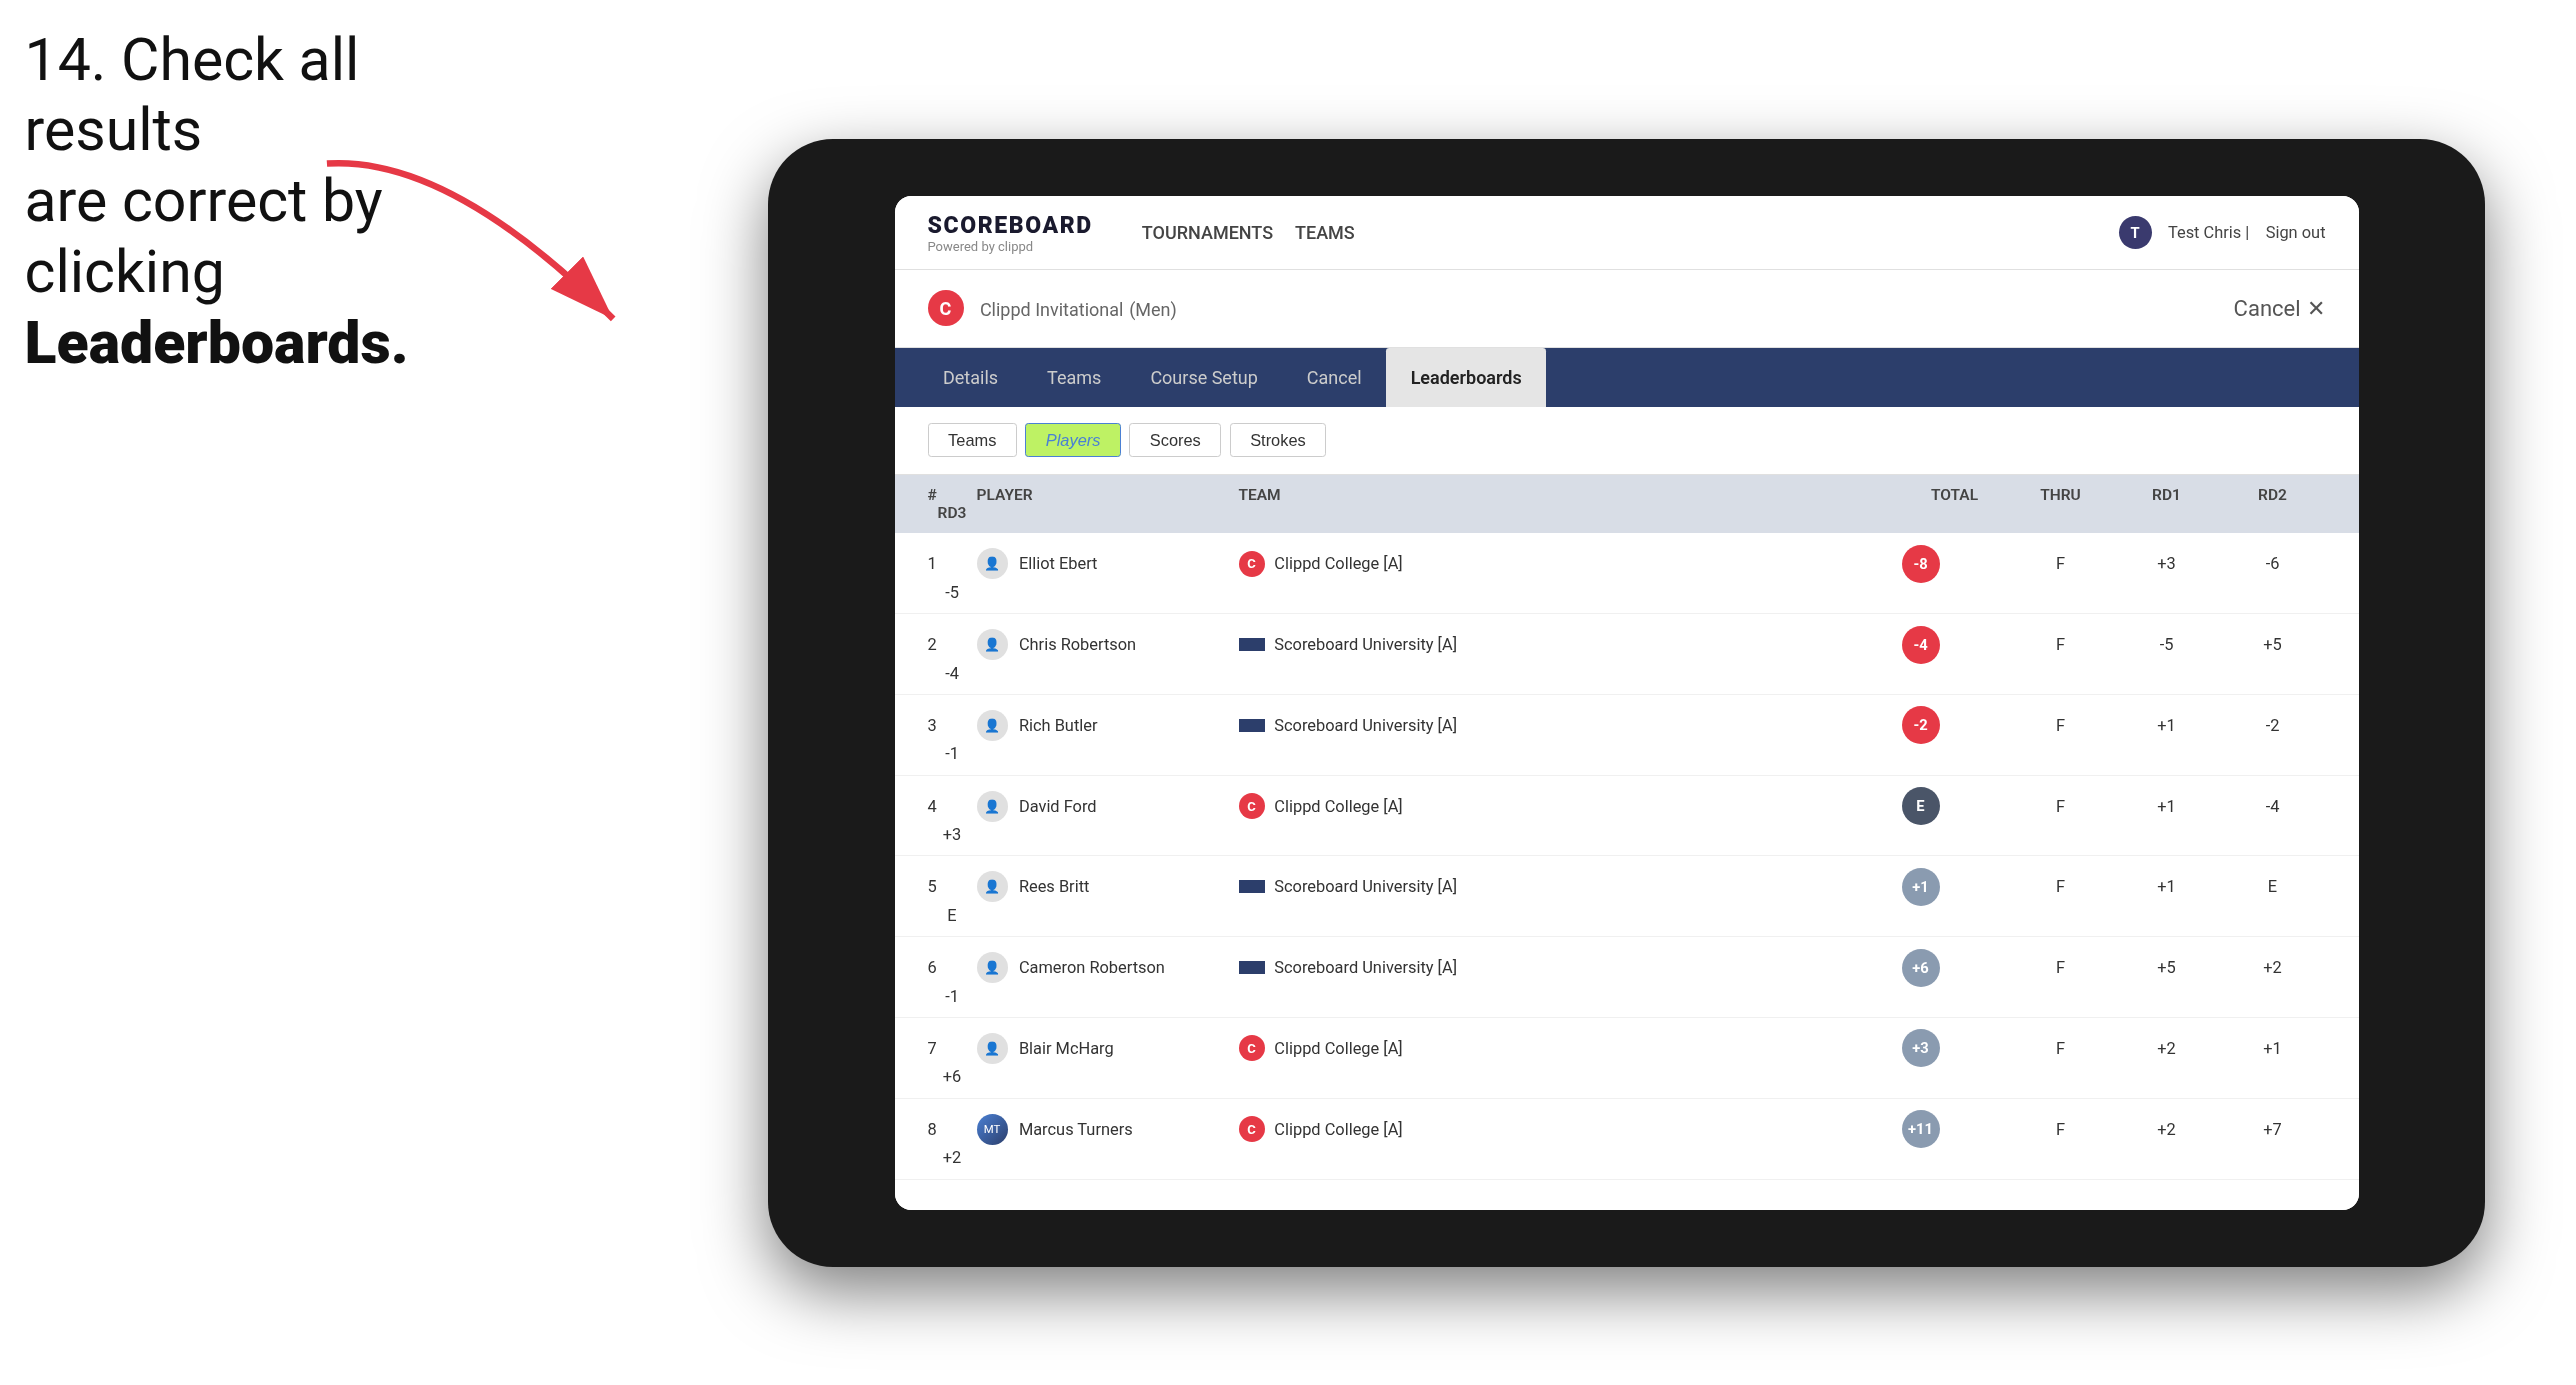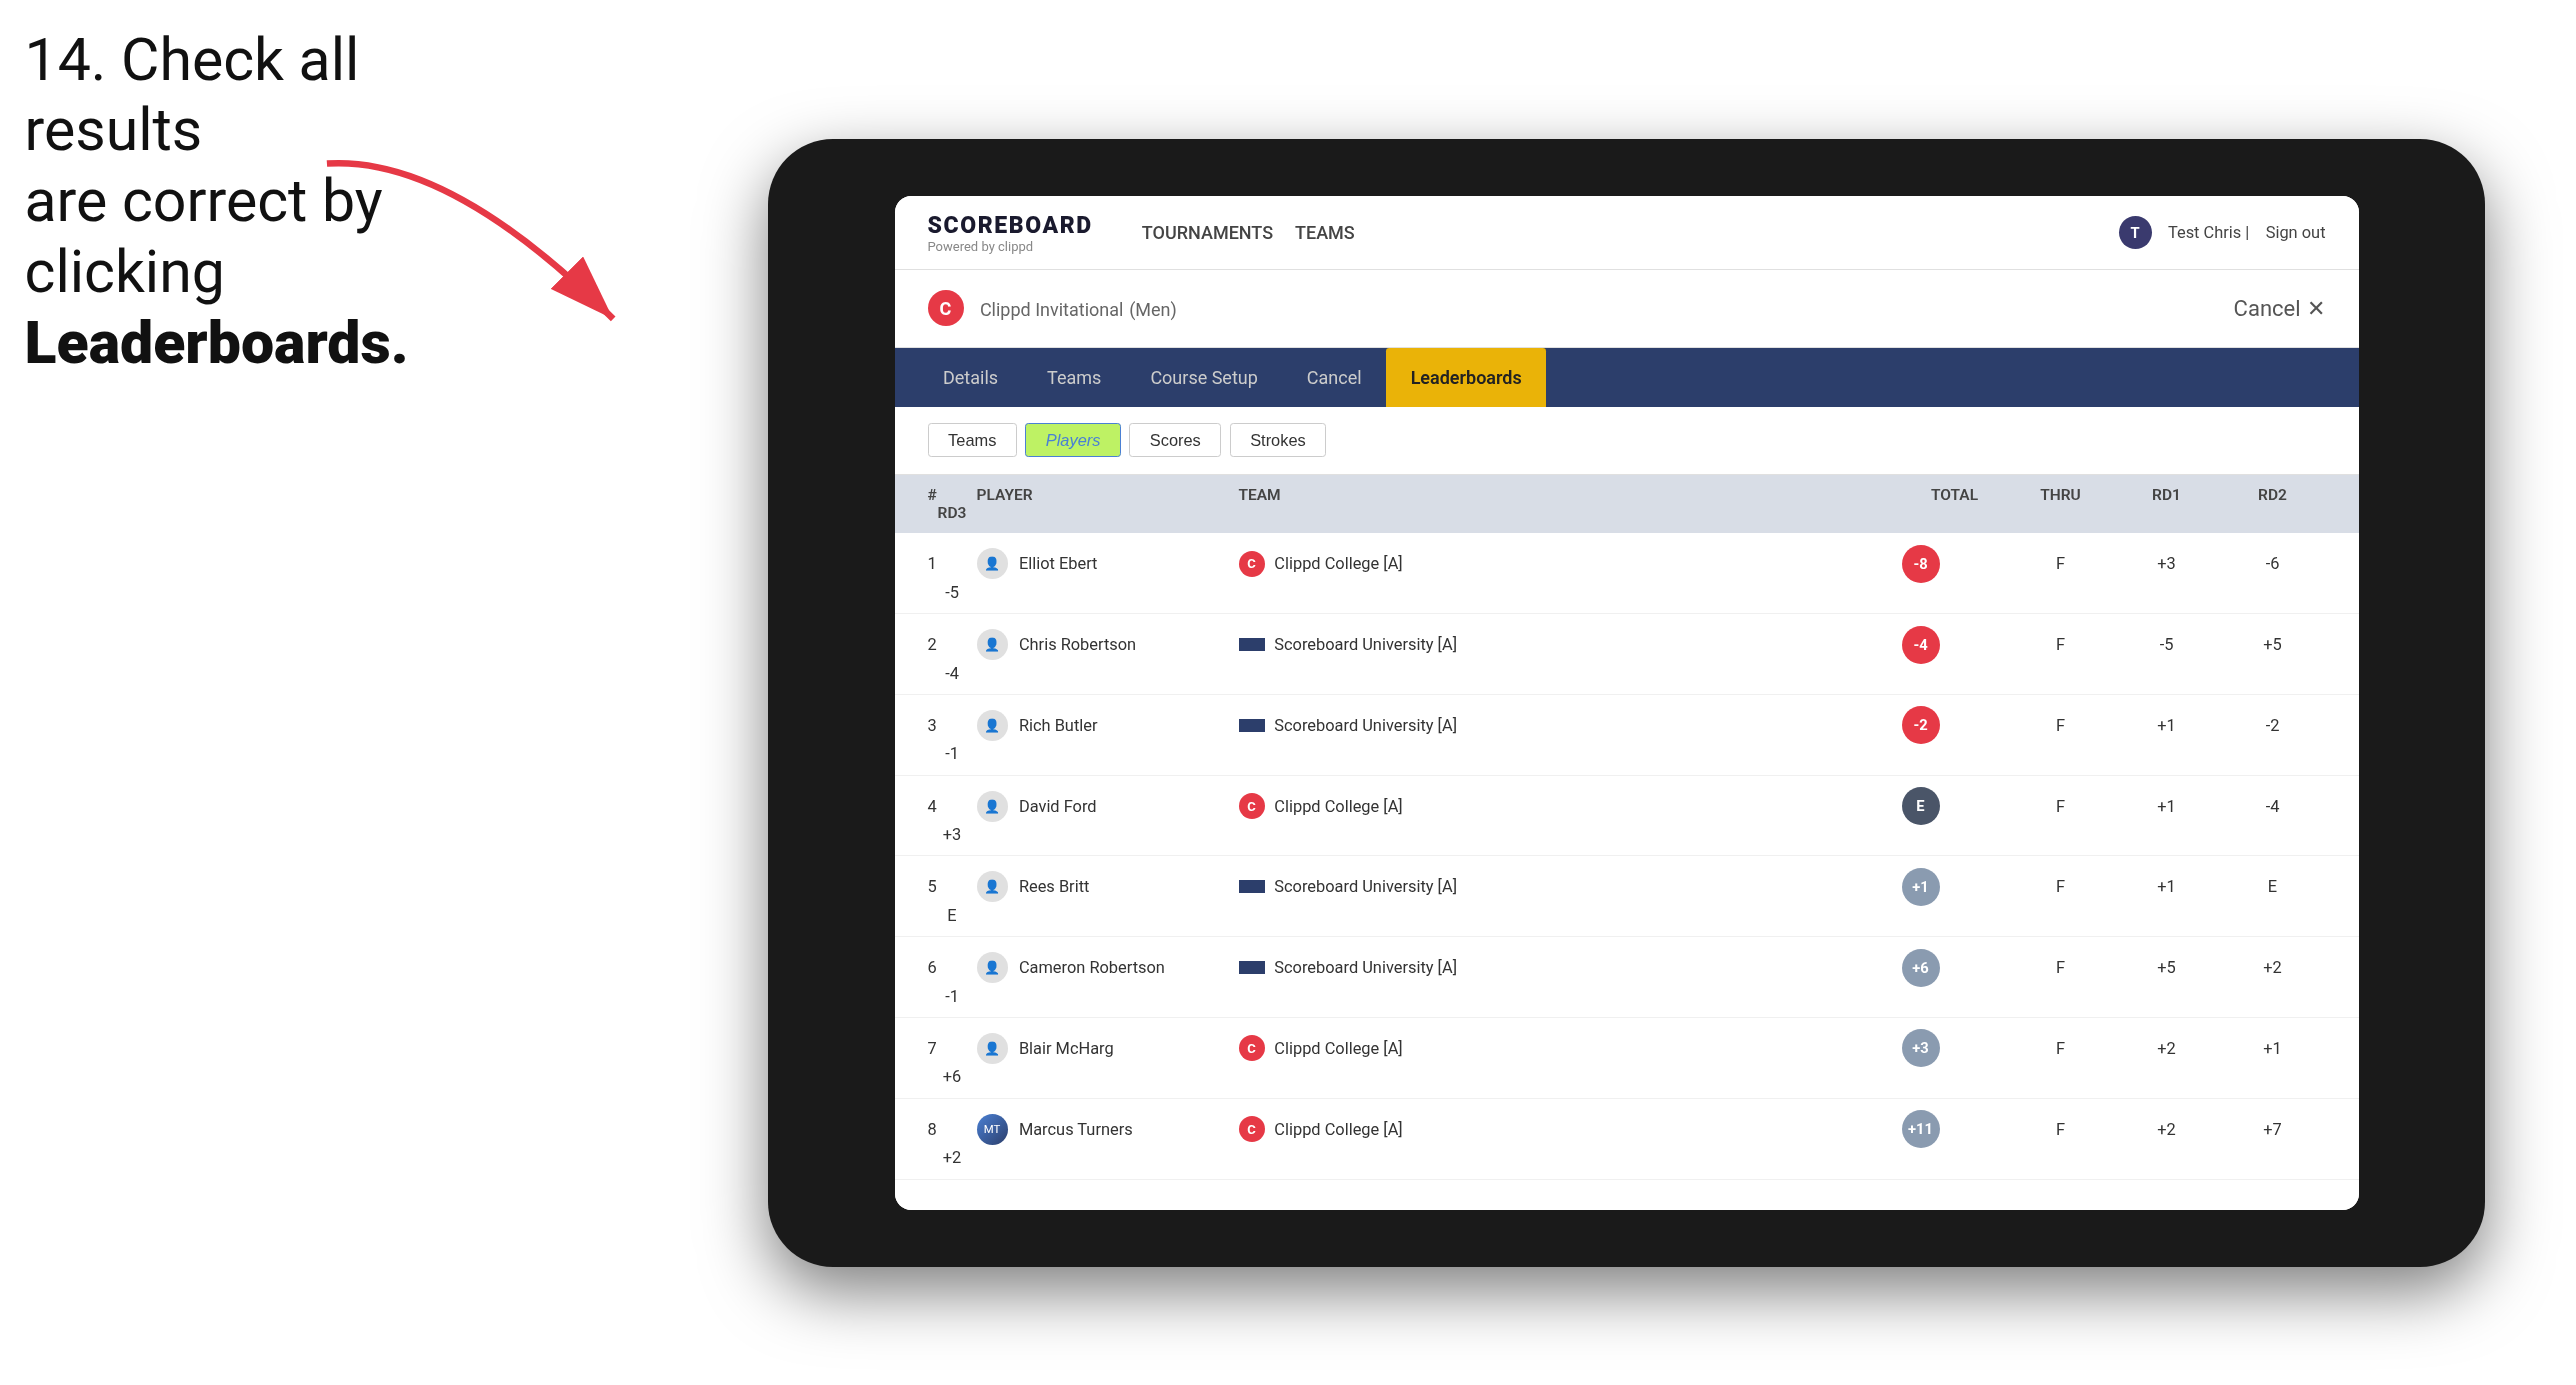--- a/index.html
+++ b/index.html
@@ -188,21 +188,21 @@
       font-size: 18px;
       color: #ccc;
       padding: 0 24.5px;
       height: 59px;
       display: flex;
       align-items: center;
       cursor: pointer;
     }
 
     .sub-nav-tab.active {
-      background: #eab308;
+      background: #e5e5e5;
       color: #222;
       font-weight: 600;
       border-radius: 3.3px 3.3px 0 0;
     }
 
     
     .filter-bar {
       background: #fff;
       padding: 16.4px 33px;
       display: flex;

